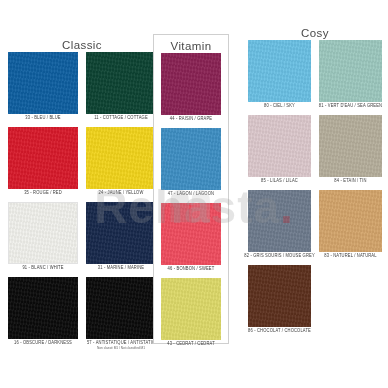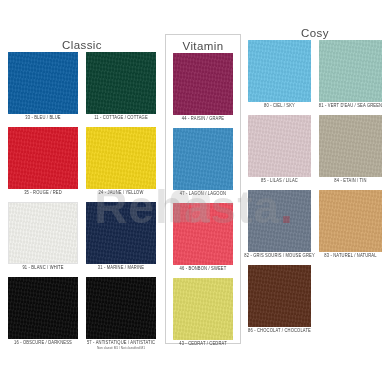--- a/index.html
+++ b/index.html
@@ -118,21 +118,21 @@
   #section-classic {
     left: 8px;
     top: 38px;
     width: 148px;
   }
   #section-classic .grid .cell { width: 70px; margin-right: 8px; margin-bottom: 6px; }
   #section-classic .grid .cell:nth-child(2n) { margin-right: 0; }
 
   
   #section-vitamin {
-    left: 165px;
+    left: 153px;
     top: 34px;
     width: 76px;
     height: 310px;
     border: 1px solid #cfcfcf;
     background: #ffffff;
   }
   #section-vitamin .inner {
     padding: 4px 7px 0 7px;
   }
   #section-vitamin .grid .cell { width: 62px; margin-bottom: 6px; }

